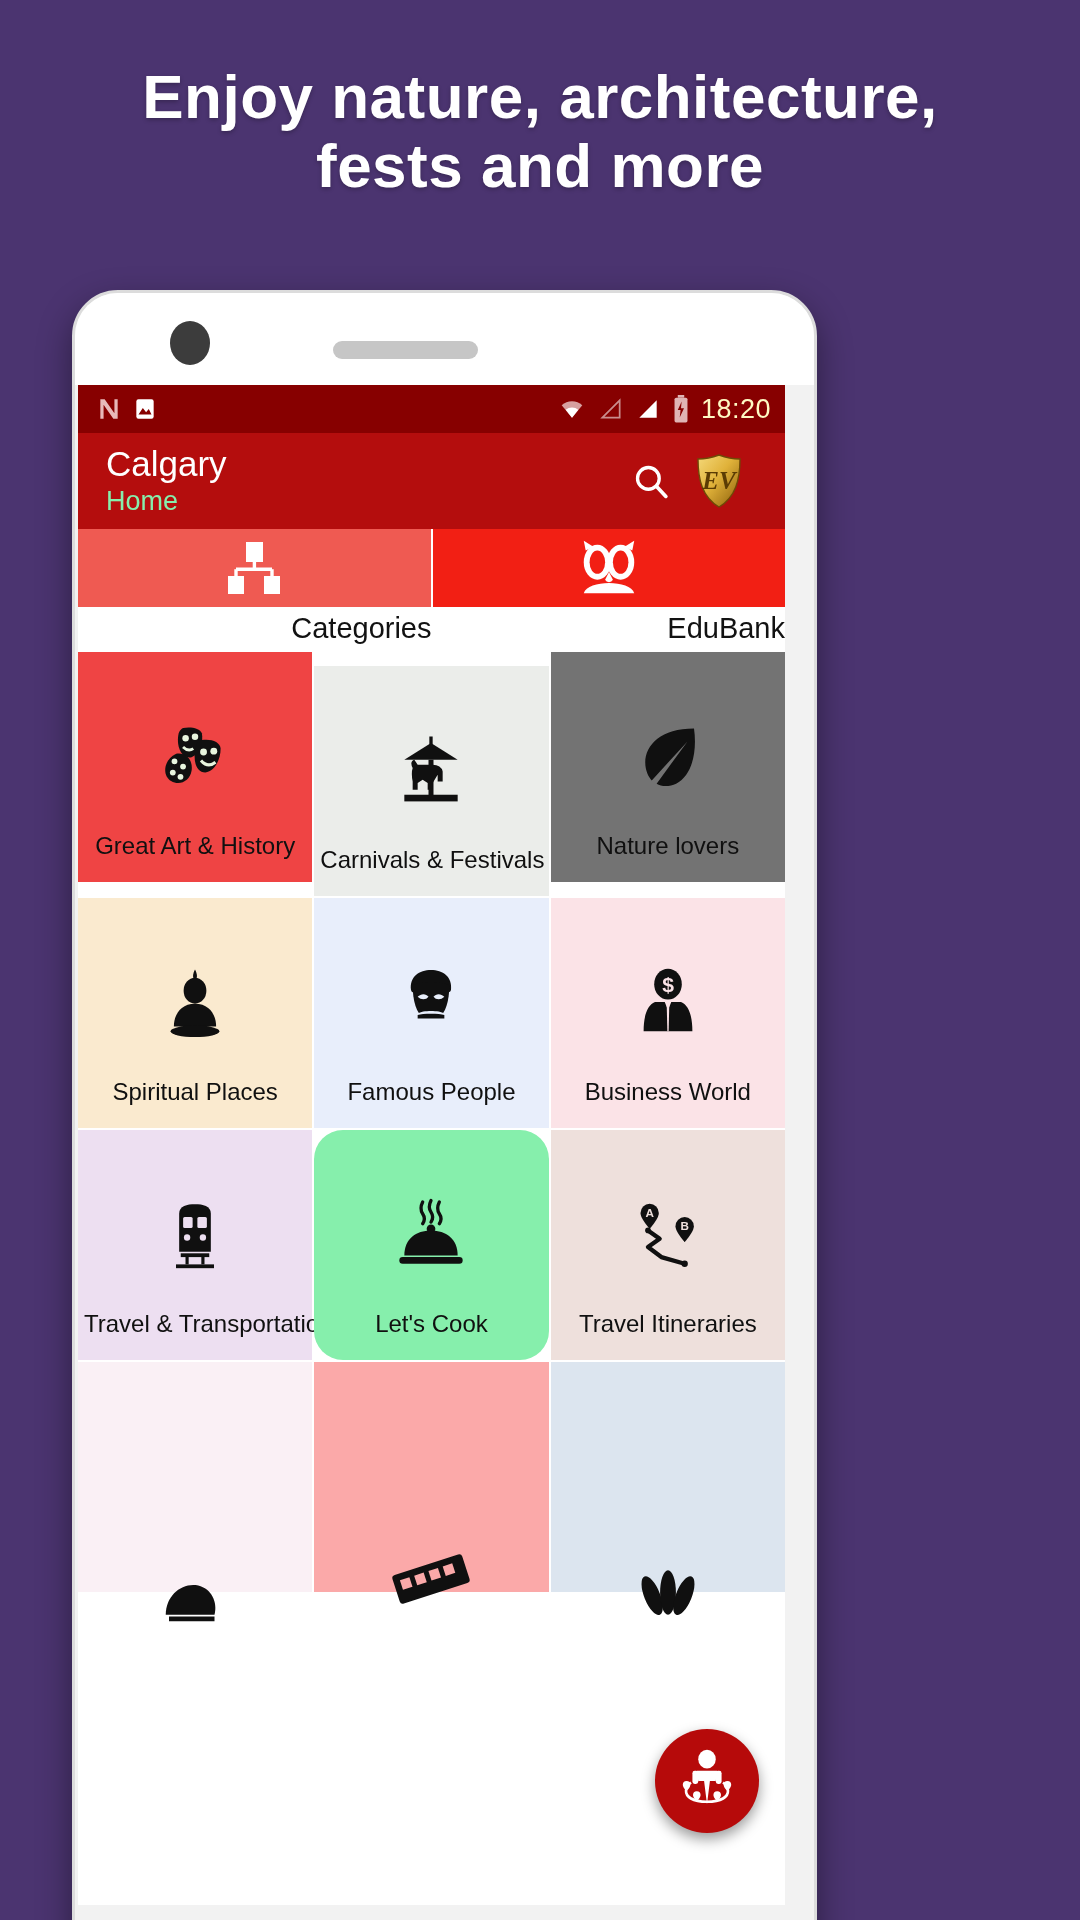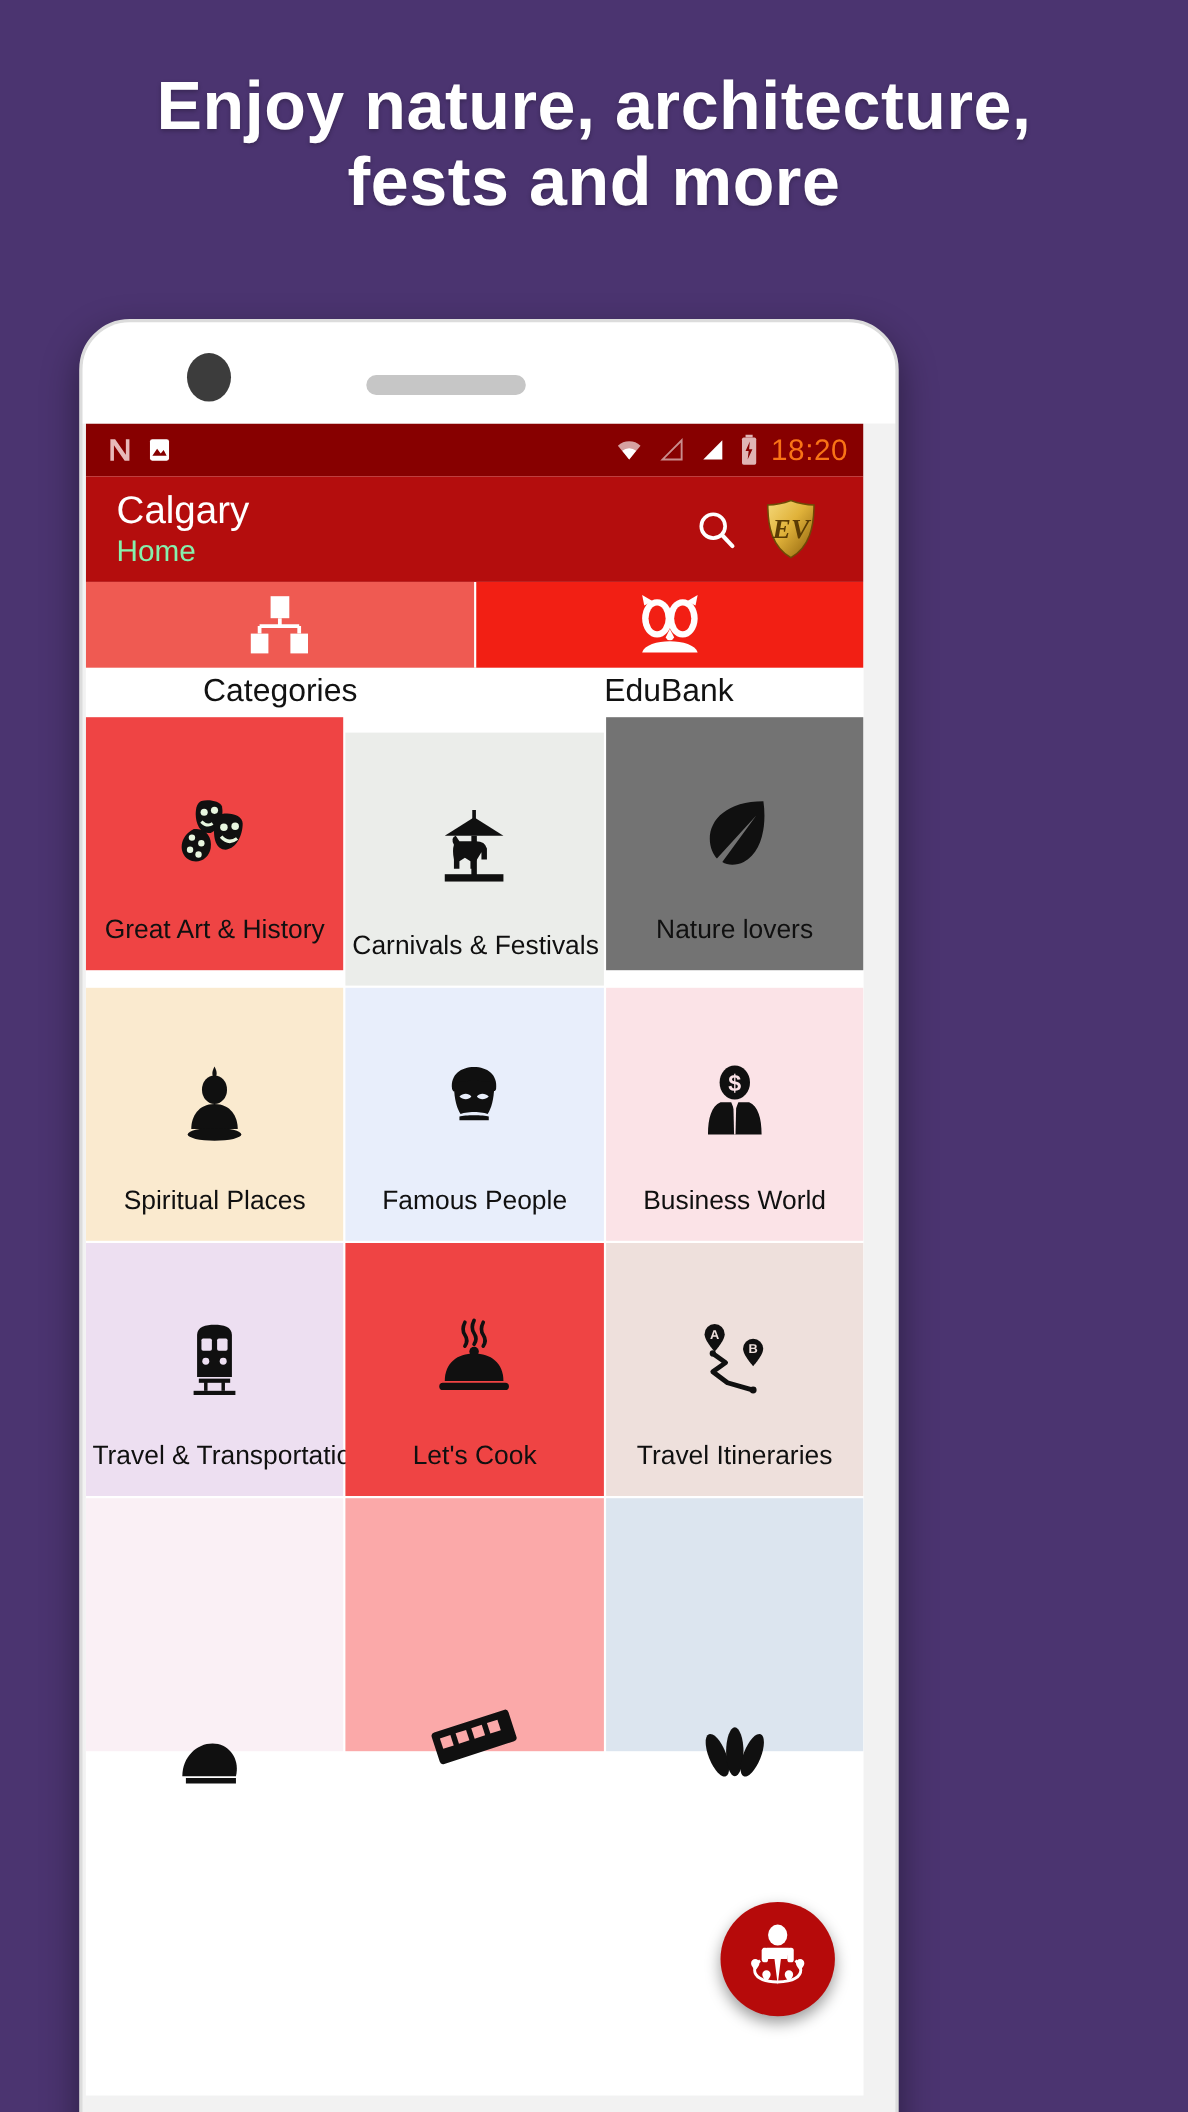--- a/index.html
+++ b/index.html
@@ -55,21 +55,21 @@
     width: 707px; height: 1520px;
     background: #ffffff;
     overflow: hidden;
   }
 
   
   .statusbar {
     height: 48px; background: #870000;
     display: flex; align-items: center;
     padding: 0 14px 0 18px;
-    color: #f97316;
+    color: #fef9c3;
   }
   .sb-left { display: flex; align-items: center; gap: 10px; }
   .sb-right { margin-left: auto; display: flex; align-items: center; gap: 11px; }
   .sb-time { font-size: 27px; font-weight: 500; letter-spacing: 0.5px; }
   .ic { display: block; }
 
   
   .appbar {
     height: 96px; background: #b40d0d;
     display: flex; align-items: center;
@@ -87,21 +87,21 @@
 
   
   .tabs { display: flex; height: 78px; }
   .tab {
     flex: 1; display: flex; align-items: center; justify-content: center;
   }
   .tab.inactive { background: #ef5a52; border-right: 2px solid #ffffff; }
   .tab.active { background: #f21f14; }
   .tab-labels { display: flex; height: 45px; background: #ffffff; }
   .tab-label {
-    flex: 1; text-align: center;
+    flex: 1; text-align: right;
     font-size: 29px; color: #121212;
     line-height: 42px;
   }
 
   
   .grid {
     display: grid;
     grid-template-columns: repeat(3, 1fr);
     gap: 2px;
     background: #ffffff;
@@ -332,21 +332,21 @@
             <circle cx="29" cy="25" r="2" fill="#eddff1"></circle>
             <rect x="15" y="35" width="18" height="2.4" fill="#101010"></rect>
             <rect x="18" y="37" width="2" height="5" fill="#101010"></rect>
             <rect x="28" y="37" width="2" height="5" fill="#101010"></rect>
             <rect x="12" y="42" width="24" height="2.4" fill="#101010"></rect>
           </svg>
         </span>
         <span class="cell-label">Travel &amp; Transportation</span>
       </div>
 
-      <div class="cell" style="background: #ef4444;">
+      <div class="cell" style="background: #86efac; border-radius: 29px;">
         <span class="cell-icon">
           <svg width="80" height="80" viewBox="0 0 48 48">
             <path d="M19 4 q-2 4 0 7 q2 3 0 6" stroke="#101010" stroke-width="2" fill="none" stroke-linecap="round"></path>
             <path d="M24 3 q-2 4 0 7 q2 3 0 6" stroke="#101010" stroke-width="2" fill="none" stroke-linecap="round"></path>
             <path d="M29 4 q-2 4 0 7 q2 3 0 6" stroke="#101010" stroke-width="2" fill="none" stroke-linecap="round"></path>
             <circle cx="24" cy="20" r="2.6" fill="#101010"></circle>
             <path d="M8 36 C8 26 15 21 24 21 C33 21 40 26 40 36 Z" fill="#101010"></path>
             <rect x="5" y="37" width="38" height="4" rx="2" fill="#101010"></rect>
           </svg>
         </span>

